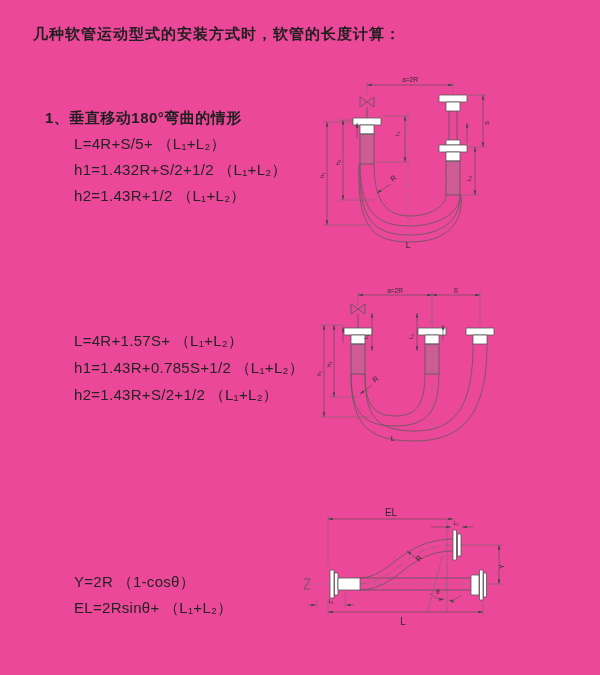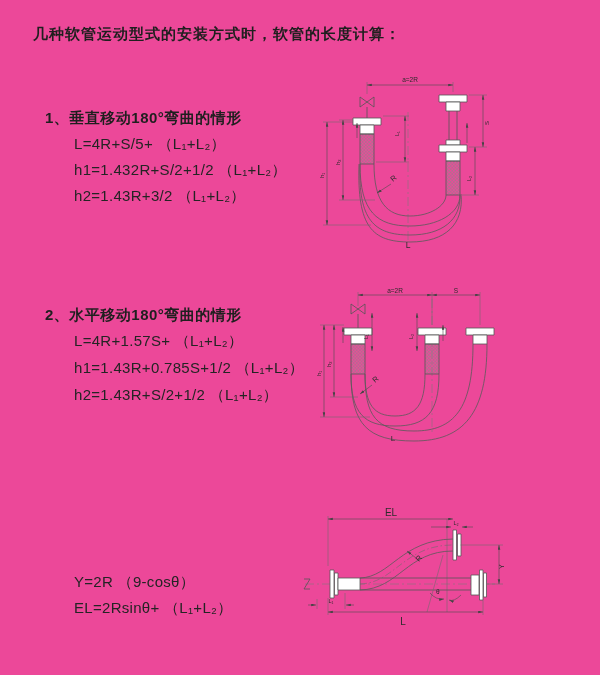--- a/index.html
+++ b/index.html
@@ -25,28 +25,27 @@
 </head>
 <body>
 
 <div class="page">
 
   <div class="title">几种软管运动型式的安装方式时，软管的长度计算：</div>
 
   <div class="heading" style="left:45px;top:109px">1、垂直移动180°弯曲的情形</div>
   <div class="formula" style="left:74px;top:135px">L=4R+S/5+ （L₁+L₂）</div>
   <div class="formula" style="left:74px;top:161px">h1=1.432R+S/2+1/2 （L₁+L₂）</div>
-  <div class="formula" style="left:74px;top:187px">h2=1.43R+3/2 （L₁+L₂）</div>
-
-  <div class="heading" style="left:45px;top:306px">2、水平移动180°弯曲的情形</div>
+  <div class="formula" style="left:74px;top:187px">h2=1.43R+1/2 （L₁+L₂）</div>
+
   <div class="formula" style="left:74px;top:332px">L=4R+1.57S+ （L₁+L₂）</div>
   <div class="formula" style="left:74px;top:359px">h1=1.43R+0.785S+1/2 （L₁+L₂）</div>
   <div class="formula" style="left:74px;top:386px">h2=1.43R+S/2+1/2 （L₁+L₂）</div>
 
-  <div class="formula" style="left:74px;top:573px">Y=2R （9-cosθ）</div>
+  <div class="formula" style="left:74px;top:573px">Y=2R （1-cosθ）</div>
   <div class="formula" style="left:74px;top:599px">EL=2Rsinθ+ （L₁+L₂）</div>
 
   <svg class="diag" style="left:313px;top:70px" width="277" height="185" viewBox="0 0 277 185">
     <defs>
       <pattern id="hx1" width="3.2" height="3.2" patternUnits="userSpaceOnUse">
         <path d="M0,3.2 L3.2,0 M0,0 L3.2,3.2" stroke="#8a8a8a" stroke-width="0.5"></path>
       </pattern>
       <marker id="ar1" markerWidth="9" markerHeight="6" refX="8" refY="2.2" orient="auto-start-reverse">
         <path d="M0,0 L8,2.2 L0,4.4 z" fill="#444"></path>
       </marker>

